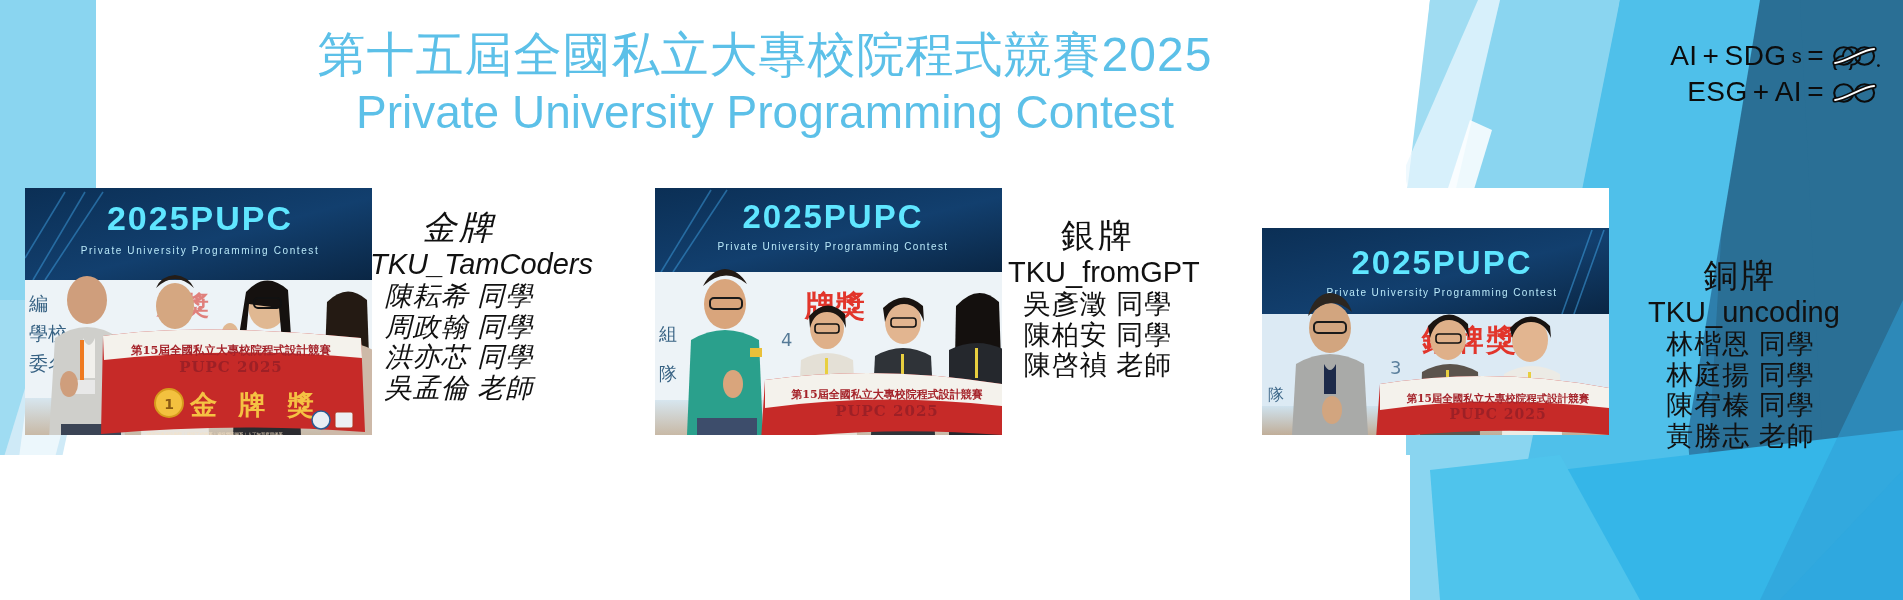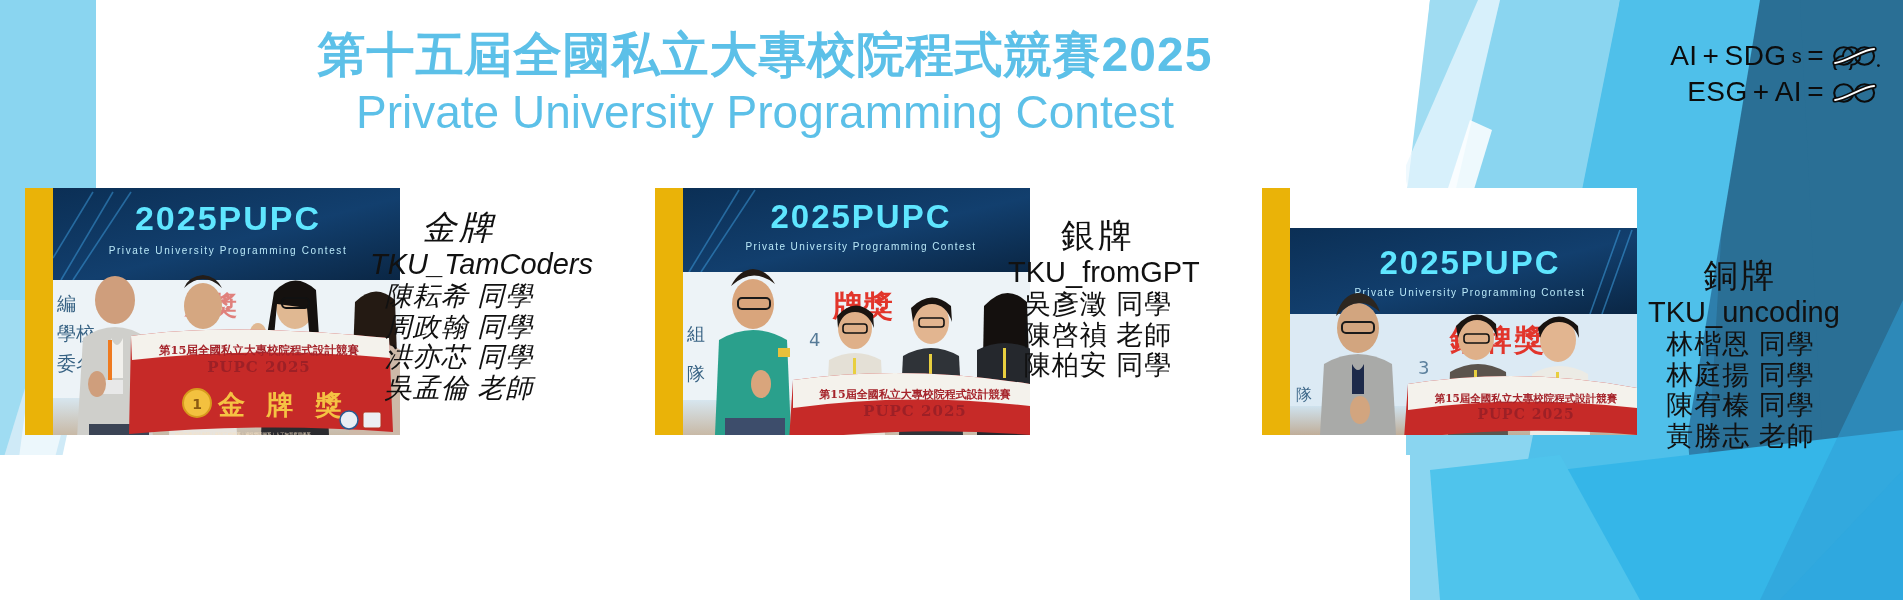--- a/index.html
+++ b/index.html
@@ -11,21 +11,21 @@
   #stage{position:relative;width:1903px;height:600px;overflow:hidden;background:#ffffff;}
   #bg-svg{position:absolute;left:0;top:0;width:1903px;height:600px;}
 
   
   #title-block{
     position:absolute;left:300px;top:28px;width:930px;
     text-align:center;z-index:6;
   }
   #title-zh{
     font-size:48px;line-height:1.12;color:#5cc0e8;
-    letter-spacing:1px;white-space:nowrap;font-weight:700;
+    letter-spacing:1px;white-space:nowrap;font-weight:400;
   }
   #title-en{
     font-size:46px;line-height:1.15;color:#5cc0e8;
     white-space:nowrap;font-weight:400;margin-top:4px;
   }
 
   
   #logo-block{
     position:absolute;right:22px;top:38px;z-index:8;
     text-align:right;color:#0c0c0c;
@@ -35,21 +35,20 @@
     display:flex;align-items:center;justify-content:flex-end;gap:5px;
     line-height:1.3;white-space:nowrap;
   }
   .logo-line .sub{font-size:20px;}
   .inf{display:inline-block;width:52px;height:28px;}
 
   
   .photo{
     position:absolute;z-index:5;overflow:hidden;
     background:#eab308;
-    padding-left:28px;
   }
   .photo svg{display:block;}
 
   .names{
     position:absolute;z-index:7;text-align:center;color:#111;
     line-height:1.14;white-space:nowrap;
   }
   .medal-title{font-size:34px;letter-spacing:3px;margin-bottom:1px;}
   .team{font-size:29px;letter-spacing:0px;}
   .member{font-size:27px;letter-spacing:1px;}
@@ -295,22 +294,22 @@
         <text x="232" y="210" font-family="DejaVu Serif, serif" font-size="11" fill="#a5232a" text-anchor="middle" font-weight="700">第15屆全國私立大專校院程式設計競賽</text>
         <text x="232" y="228" font-family="DejaVu Serif, serif" font-size="15" fill="#9d2026" text-anchor="middle" font-weight="700" letter-spacing="1">PUPC 2025</text>
       </g>
     </svg>
   </div>
 
   <div class="names" style="left:1000px;top:216px;width:180px;margin-left:8px;">
     <div class="medal-title">銀牌</div>
     <div class="team">TKU_fromGPT</div>
     <div class="member">吳彥澂 同學</div>
+    <div class="member">陳柏安 同學</div>
     <div class="member">陳啓禎 老師</div>
-    <div class="member">陳柏安 同學</div>
   </div>
 
   <div class="photo" style="left:1262px;top:188px;width:347px;height:247px;">
     <svg viewBox="0 0 347 247" width="347" height="247" preserveAspectRatio="none">
       <defs>
         <linearGradient id="g3wall" x1="0" y1="0" x2="1" y2="1">
           <stop offset="0" stop-color="#0b2f55"></stop>
             <stop offset="0.55" stop-color="#123f6e"></stop>
             <stop offset="1" stop-color="#0a2644"></stop>
         </linearGradient>

